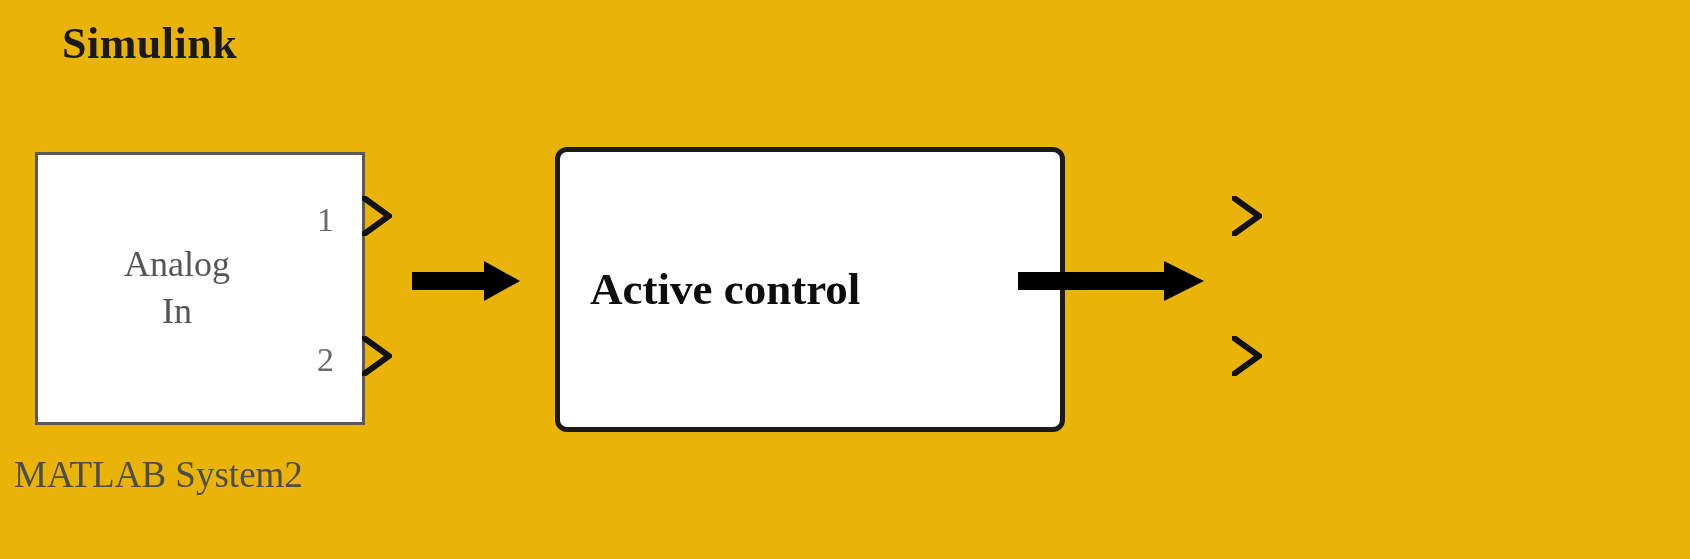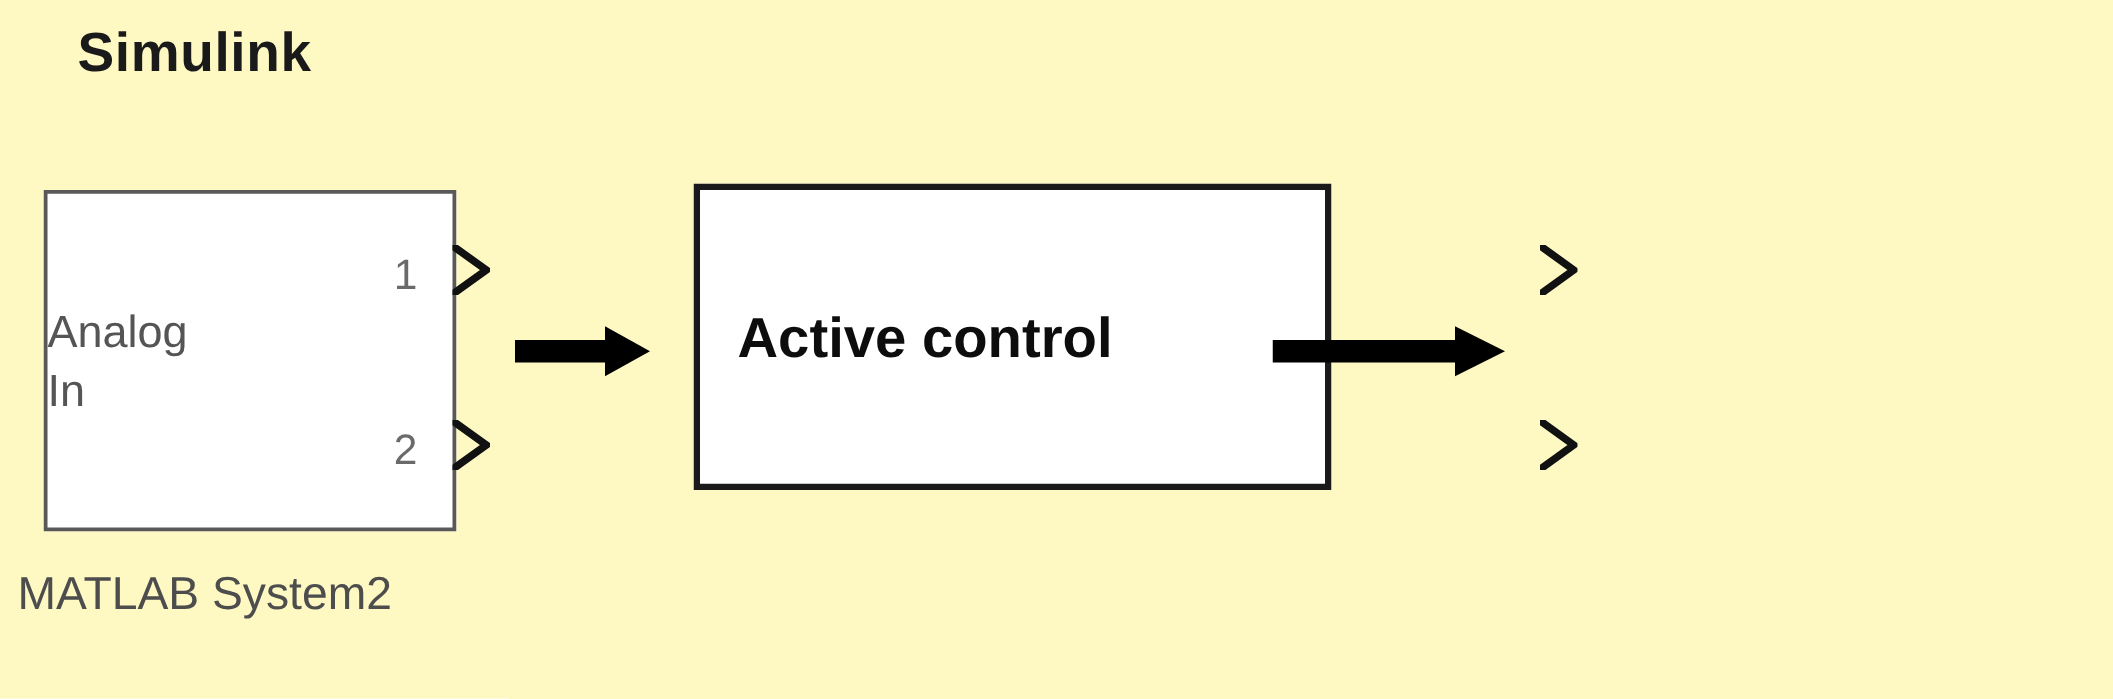--- a/index.html
+++ b/index.html
@@ -7,22 +7,23 @@
     padding: 0;
     background: #ffffff;
   }
   body {
     font-family: "Liberation Sans", sans-serif;
   }
   #canvas {
     position: relative;
     width: 1690px;
     height: 559px;
-    background: #fef9c3;
+    background: #eab308;
     overflow: hidden;
+    font-family: Liberation Serif, serif;
   }
 
   
   .diagram-title {
     position: absolute;
     left: 62px;
     top: 18px;
     font-size: 44px;
     font-weight: bold;
     color: #1a1a1a;
@@ -49,21 +50,21 @@
     top: 152px;
     width: 330px;
     height: 273px;
   }
   .analog-label {
     position: absolute;
     left: 0;
     right: 46px;
     top: 50%;
     transform: translateY(-50%);
-    text-align: left;
+    text-align: center;
     font-size: 36px;
     line-height: 1.32;
     color: #555555;
     white-space: nowrap;
   }
   .port-num {
     position: absolute;
     font-size: 34px;
     color: #6a6a6a;
     line-height: 1;
@@ -81,21 +82,22 @@
 
   
   #chev-out-1 { left: 362px; top: 196px; }
   #chev-out-2 { left: 362px; top: 336px; }
 
   
   #block-active-control {
     left: 555px;
     top: 147px;
     width: 510px;
-    height: 245px;
+    height: 285px;
+    border-radius: 12px;
   }
   .active-label {
     position: absolute;
     left: 30px;
     right: 18px;
     top: 50%;
     transform: translateY(-50%);
     text-align: left;
     font-size: 45px;
     font-weight: bold;

